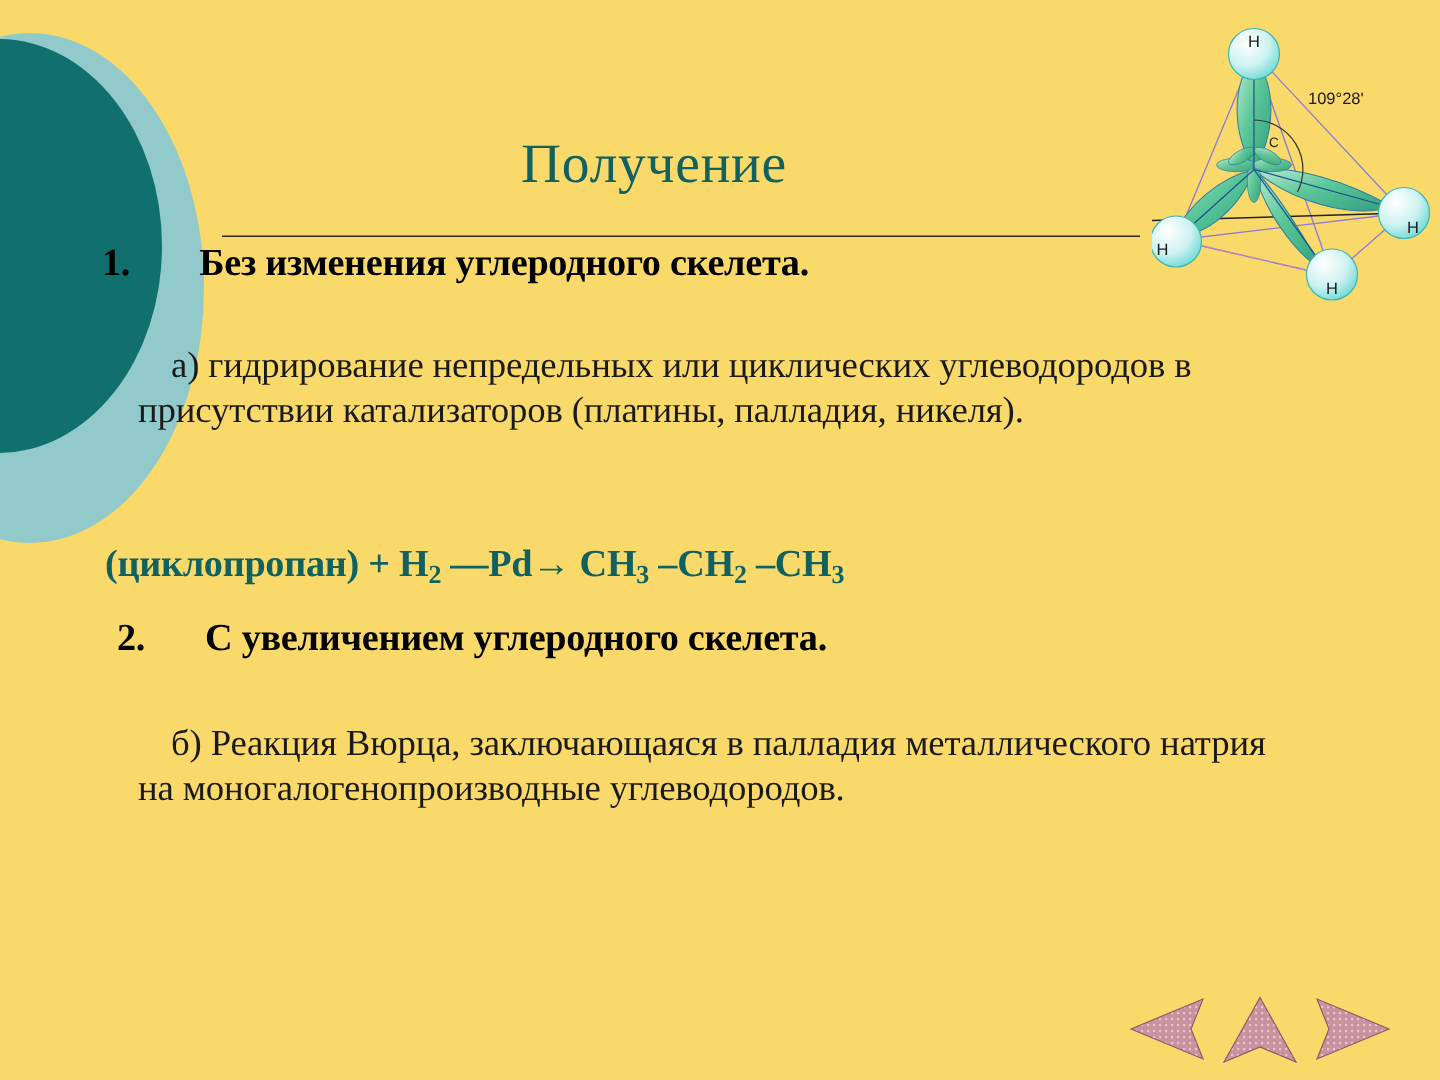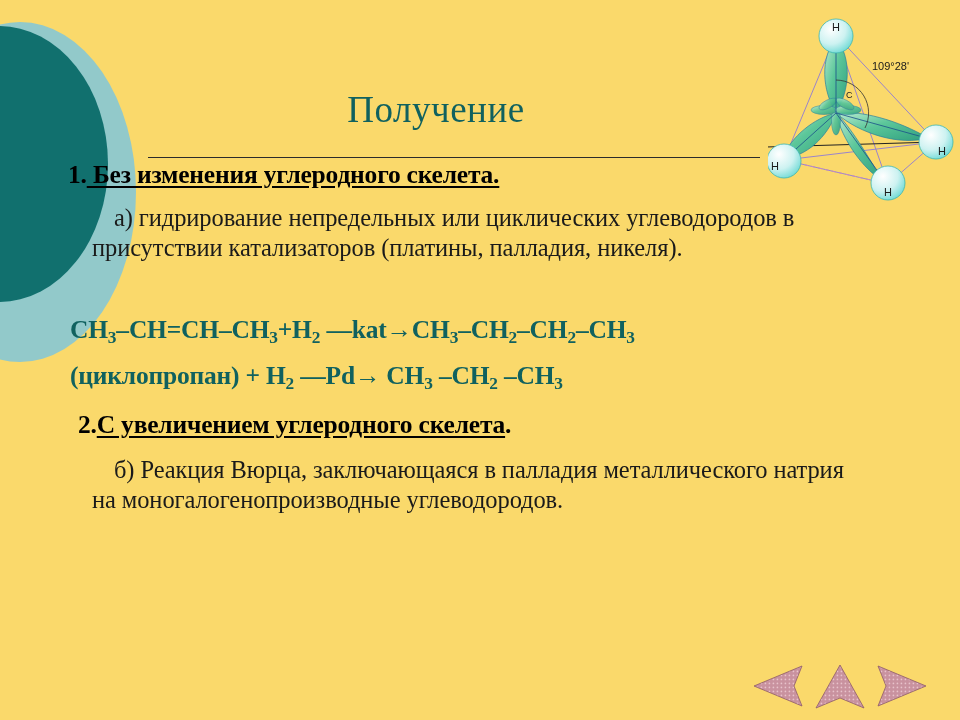--- a/index.html
+++ b/index.html
@@ -75,32 +75,33 @@
 
   .heading {
     position: absolute;
     font-size: 25.5px;
     font-weight: bold;
     color: #000000;
     white-space: nowrap;
     letter-spacing: -0.2px;
   }
   .heading .num { text-decoration: none; }
-  .heading .u  { text-decoration: underline; text-underline-offset: 3px; }
+  .heading .u  { text-underline-offset: 3px; margin-left: 40px; }
   .heading .tail { text-decoration: none; }
 
   #heading-1 { left: 68px;  top: 160px; }
   #heading-2 { left: 78px;  top: 410px; }
 
   .body-par {
     position: absolute;
     font-size: 24.5px;
     line-height: 30px;
     color: #1a1a1a;
     letter-spacing: -0.1px;
+    margin-top: 26px;
   }
   #par-a { left: 92px; top: 203px; width: 740px; text-indent: 22px; }
   #par-b { left: 92px; top: 455px; width: 760px; text-indent: 22px; }
 
   .equation {
     position: absolute;
     font-size: 25.5px;
     font-weight: bold;
     color: #10615f;
     white-space: nowrap;
@@ -158,21 +159,20 @@
     <div class="slide-title">Получение</div>
 
     <div class="title-rule"></div>
 
     <div class="heading" id="heading-1">
       <span class="num">1.</span><span class="u"> Без изменения углеродного скелета.</span><span class="tail"></span>
     </div>
 
     <div class="body-par" id="par-a">а) гидрирование непредельных или циклических углеводородов в присутствии катализаторов (платины, палладия, никеля).</div>
 
-    <div class="equation" id="eq-1">CH<sub>3</sub>–CH=CH–CH<sub>3</sub>+H<sub>2</sub> —kat→CH<sub>3</sub>–CH<sub>2</sub>–CH<sub>2</sub>–CH<sub>3</sub></div>
     <div class="equation" id="eq-2">(циклопропан) + H<sub>2</sub> —Pd→  CH<sub>3</sub> –CH<sub>2</sub> –CH<sub>3</sub></div>
 
     <div class="heading" id="heading-2">
       <span class="num">2.</span><span class="u">С увеличением углеродного скелета</span><span class="tail">.</span>
     </div>
 
     <div class="body-par" id="par-b">б) Реакция Вюрца, заключающаяся в палладия металлического натрия на моногалогенопроизводные углеводородов.</div>
 
 
     <div class="orbital-diagram">

